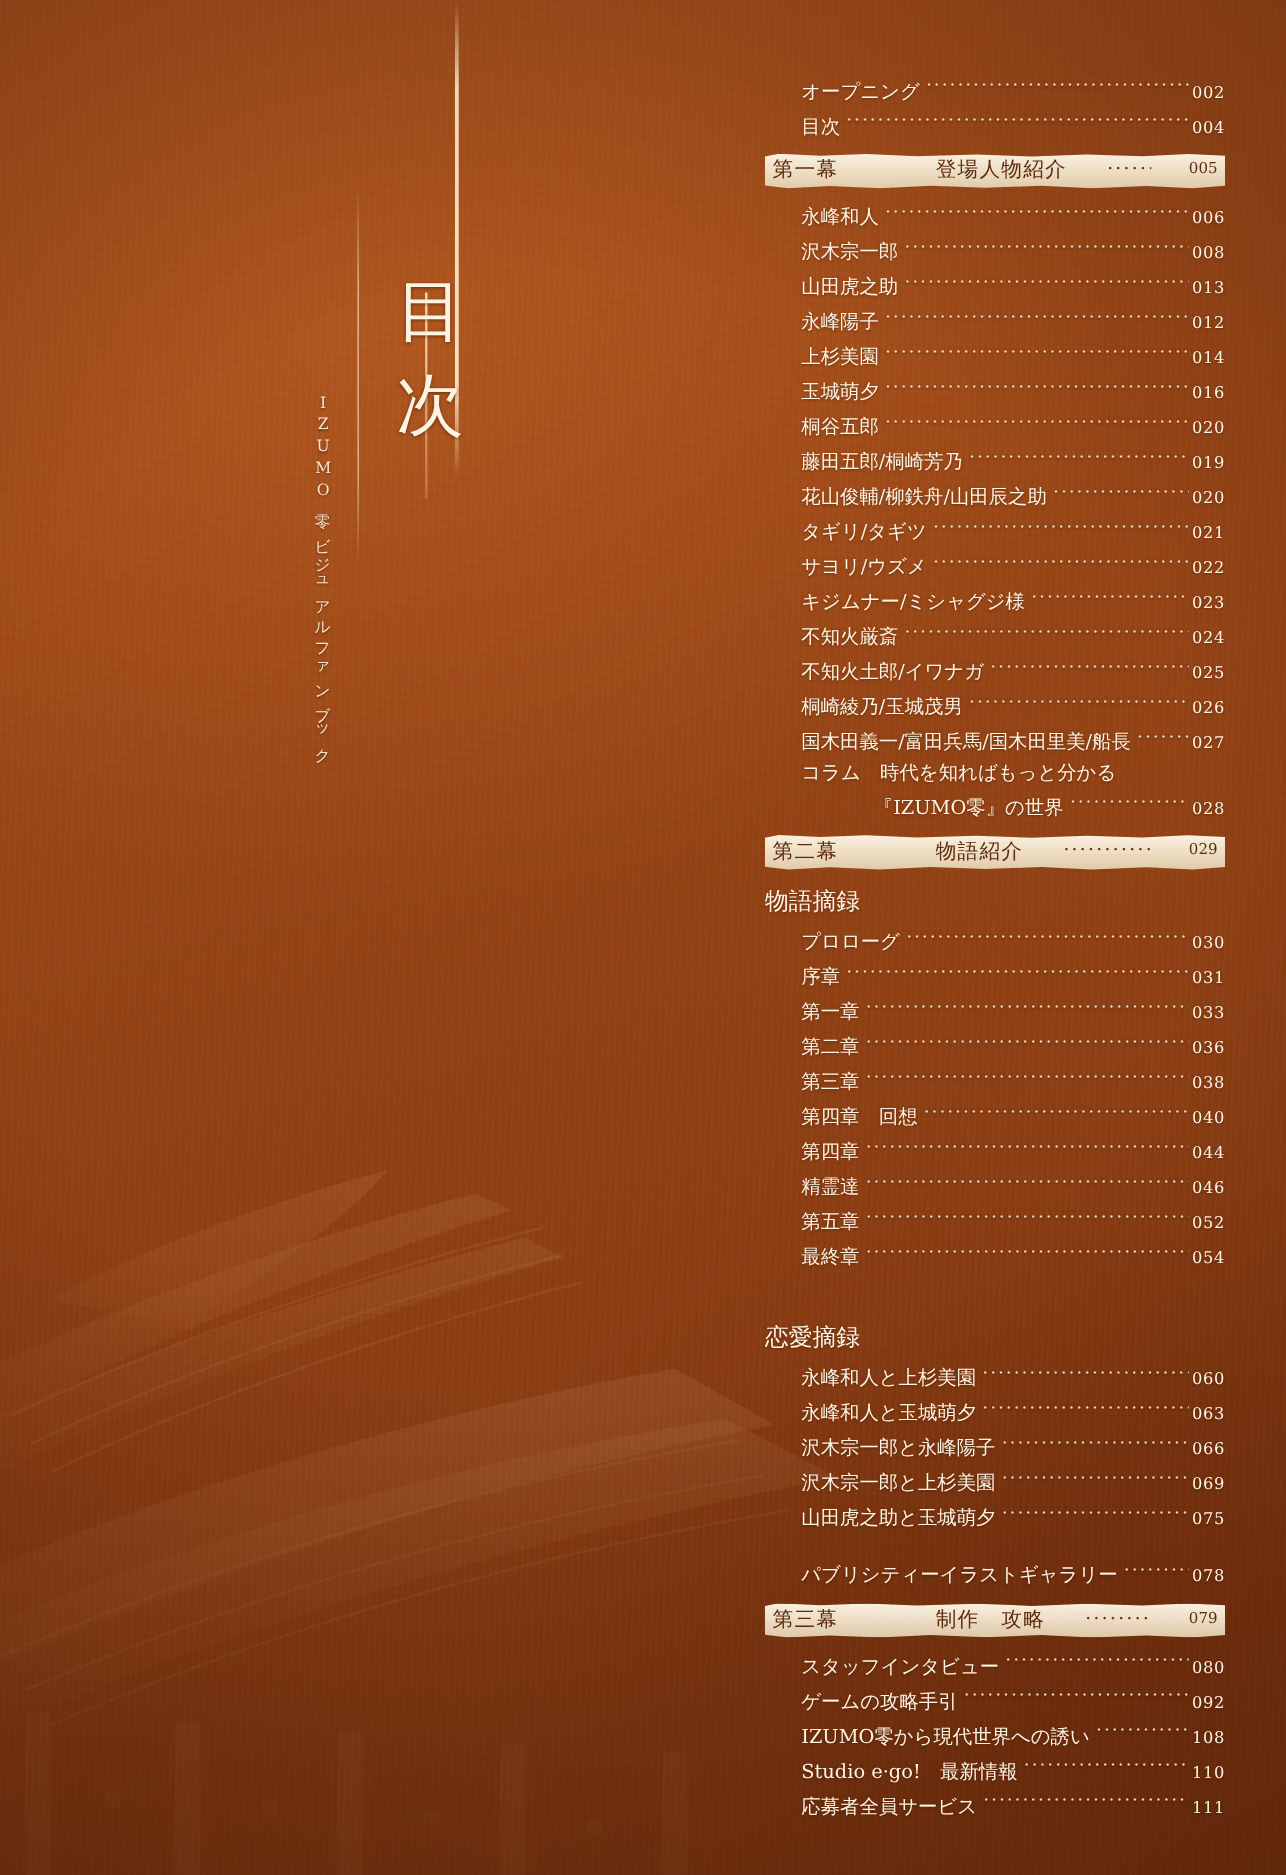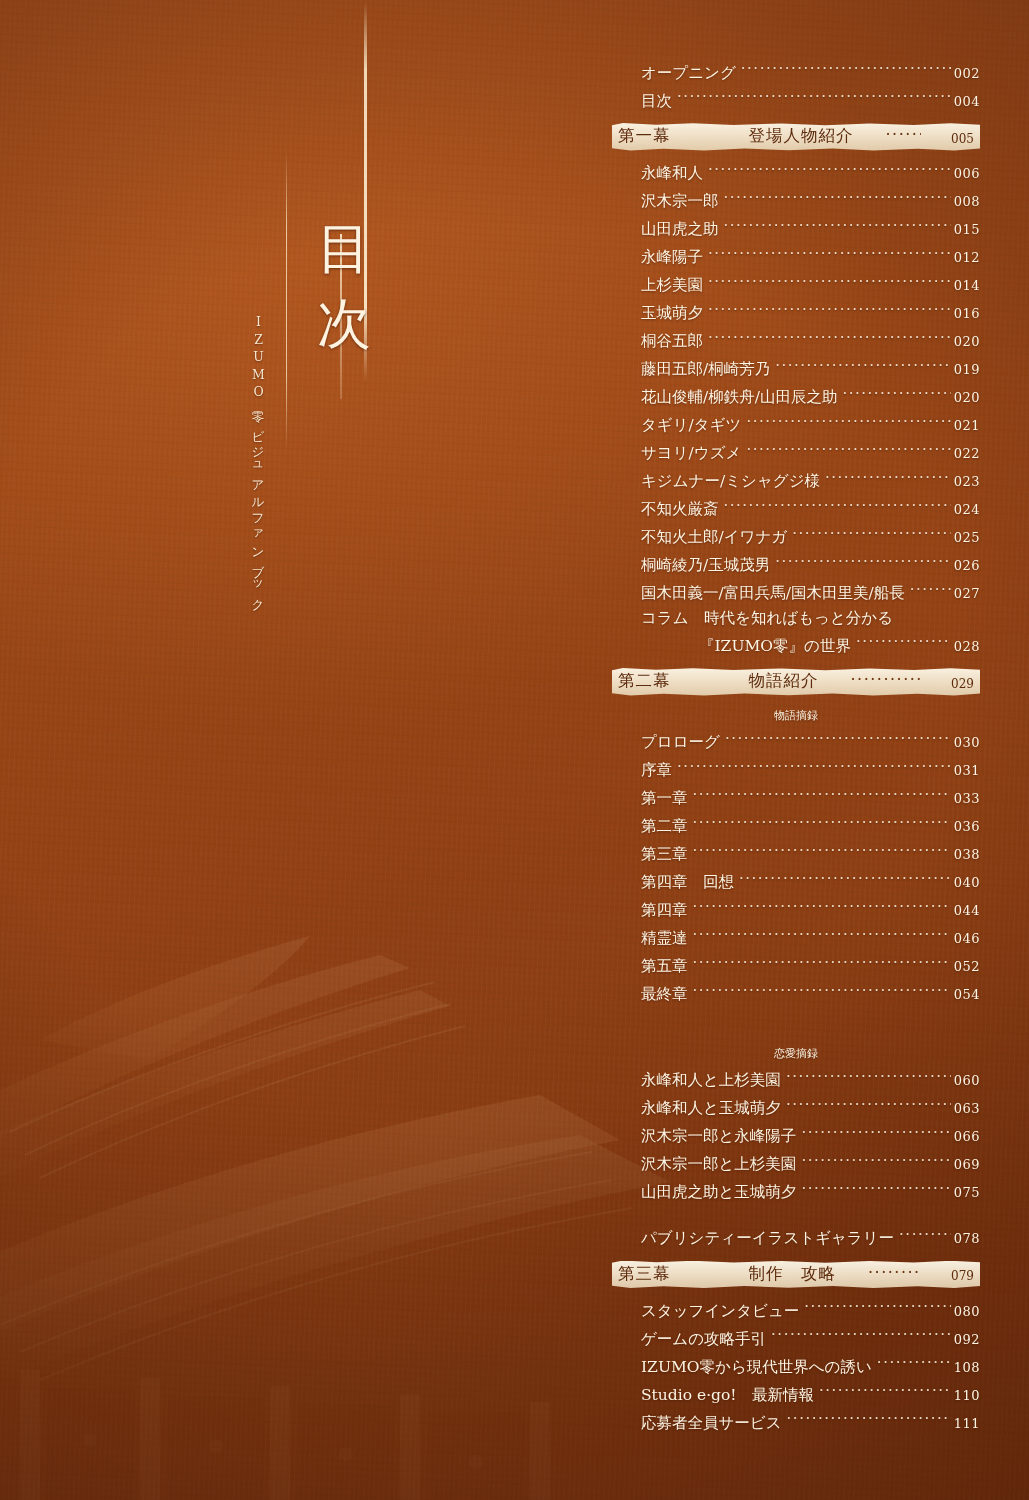--- a/index.html
+++ b/index.html
@@ -159,21 +159,21 @@
   .toc-section {
     position: relative;
     margin: 14px 0 12px 0;
     padding: 5px 6px 6px 6px;
     background:
       linear-gradient(180deg, rgba(255,250,235,0.95) 0%, rgba(244,231,206,0.93) 55%, rgba(231,213,181,0.92) 100%);
     color: #5a2a0c;
     font-size: 16.5px;
     line-height: 1.0;
     display: flex;
-    align-items: flex-end;
+    align-items: flex-start;
     white-space: nowrap;
     box-shadow: 0 1px 3px rgba(60,20,0,0.35);
     
     clip-path: polygon(
       0% 8%, 3% 0%, 12% 6%, 22% 1%, 33% 7%, 46% 2%, 58% 8%, 70% 2%, 82% 7%, 92% 1%, 100% 6%,
       100% 93%, 93% 100%, 83% 94%, 71% 100%, 60% 93%, 48% 99%, 36% 93%, 25% 100%, 14% 94%, 5% 100%, 0% 92%
     );
     gap: 28px;
   }
   .toc-section .lbl {
@@ -199,25 +199,24 @@
     color: #6b3410;
     white-space: nowrap;
   }
   .toc-section .pg {
     flex: 0 0 auto;
     font-size: 12px;
     color: #5d2b0d;
   }
 
   .toc-group-head {
-    font-size: 11px;
+    font-size: 19px;
     color: #fdf4e3;
     margin: 4px 0 9px 0;
     text-shadow: 0 1px 2px rgba(70,25,5,0.55);
-    text-align: center;
   }
   .spacer-lg { height: 30px; }
   .spacer-md { height: 18px; }
 
   .col-entry-sub {
     padding-left: 58px;
   }
 </style>
 </head>
 <body>
@@ -318,21 +317,21 @@
       <span class="pg">006</span>
     </div>
     <div class="toc-entry">
       <span class="lbl">沢木宗一郎</span>
       <span class="dots"></span>
       <span class="pg">008</span>
     </div>
     <div class="toc-entry">
       <span class="lbl">山田虎之助</span>
       <span class="dots"></span>
-      <span class="pg">015</span>
+      <span class="pg">013</span>
     </div>
     <div class="toc-entry">
       <span class="lbl">永峰陽子</span>
       <span class="dots"></span>
       <span class="pg">012</span>
     </div>
     <div class="toc-entry">
       <span class="lbl">上杉美園</span>
       <span class="dots"></span>
       <span class="pg">014</span>

